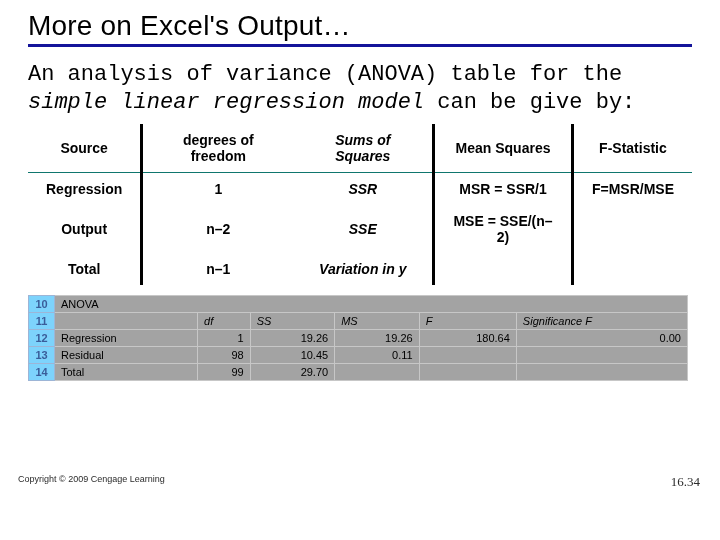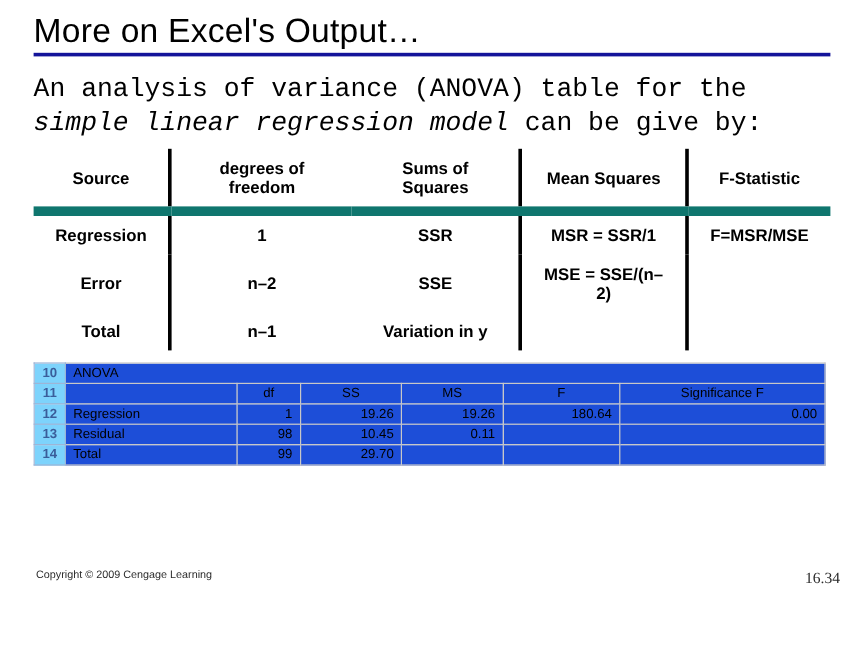--- a/index.html
+++ b/index.html
@@ -42,67 +42,68 @@
     margin: 6px auto 10px auto;
     font-family: Verdana, Tahoma, Arial, sans-serif;
     font-size: 14px;
     text-align: center;
   }
   table.anova th, table.anova td {
     padding: 8px 18px;
     font-weight: bold;
   }
   table.anova thead th {
-    border-bottom: 8px solid #0f766e;
+    border-bottom: 1px solid #0f766e;
   }
   
   table.anova th.src, table.anova td.src {
     border-right: 3px solid #000;
   }
   
   table.anova th.ss, table.anova td.ss {
     border-right: 3px solid #000;
+    font-style: italic;
   }
   
   table.anova th.ms, table.anova td.ms {
     border-right: 3px solid #000;
   }
   table.anova thead th { vertical-align: middle; }
 
   
   .excel-wrap { margin-top: 4px; }
   table.excel {
     border-collapse: collapse;
     font-family: Arial, sans-serif;
     font-size: 11px;
     width: 660px;
   }
   table.excel td, table.excel th {
     border: 1px solid #c7c7c7;
     padding: 2px 6px;
     height: 16px;
-    background: #1d4ed8;
+    background: #a3a3a3;
     font-weight: normal;
   }
   table.excel .rowhdr {
     background: #7dd3fc;
     text-align: center;
     width: 26px;
     color: #3a5d9a;
     font-weight: bold;
     border-color: #9db5d6;
   }
   table.excel .num { text-align: right; }
   table.excel .lbl { text-align: left; }
-  table.excel .hdr { text-align: center; }
+  table.excel .hdr { text-align: left; font-style: italic; }
 
   .footer {
     position: absolute;
     bottom: 10px;
-    left: 30px;
+    left: 18px;
     right: 20px;
     font-family: Verdana, Arial, sans-serif;
     font-size: 9px;
     color: #2b2b2b;
     display: flex;
     justify-content: space-between;
   }
   .footer .pnum { font-size: 13px; font-family: Liberation Serif, serif; }
 </style>
 </head>
@@ -128,21 +129,21 @@
     </thead>
     <tbody>
       <tr>
         <td class="src">Regression</td>
         <td>1</td>
         <td class="ss">SSR</td>
         <td class="ms">MSR = SSR/1</td>
         <td>F=MSR/MSE</td>
       </tr>
       <tr>
-        <td class="src">Error</td>
+        <td class="src">Output</td>
         <td>n–2</td>
         <td class="ss">SSE</td>
         <td class="ms">MSE = SSE/(n–2)</td>
         <td></td>
       </tr>
       <tr>
         <td class="src">Total</td>
         <td>n–1</td>
         <td class="ss">Variation in y</td>
         <td class="ms"></td>

